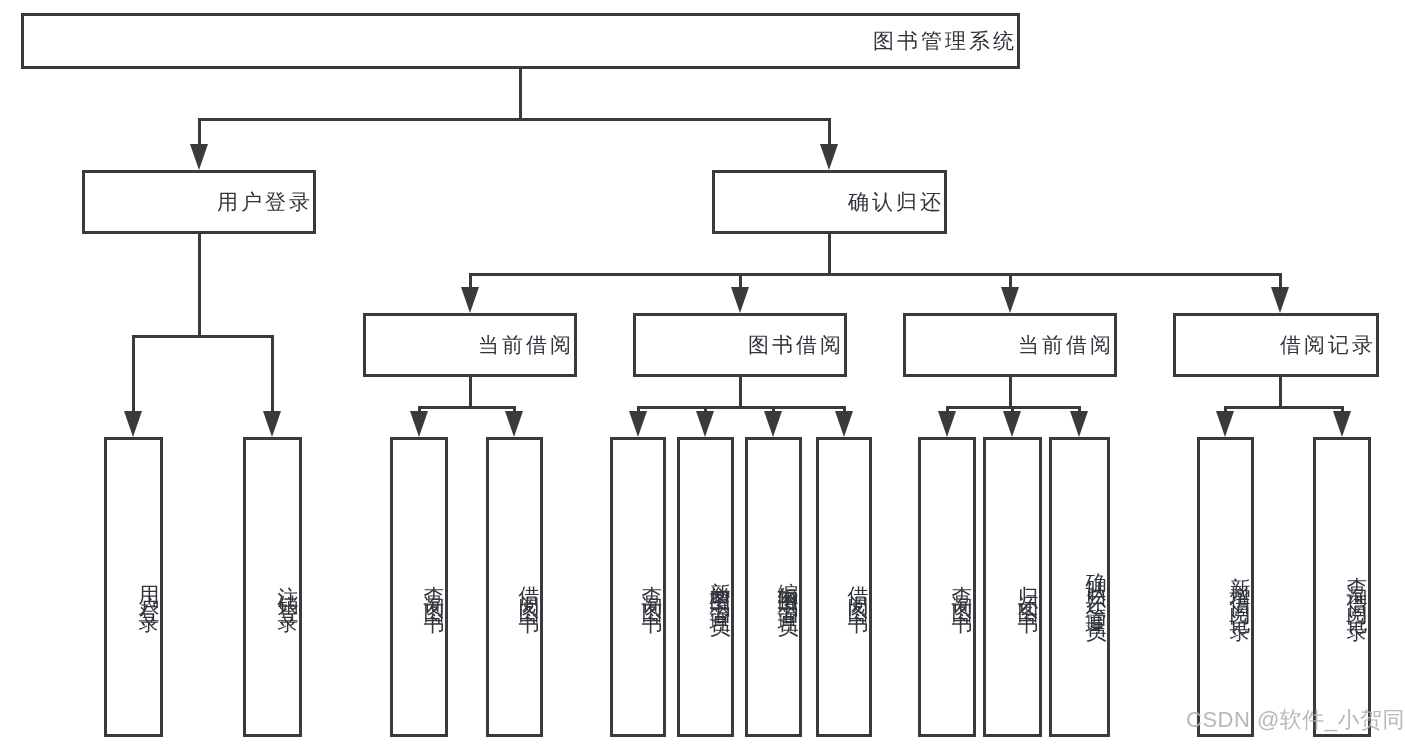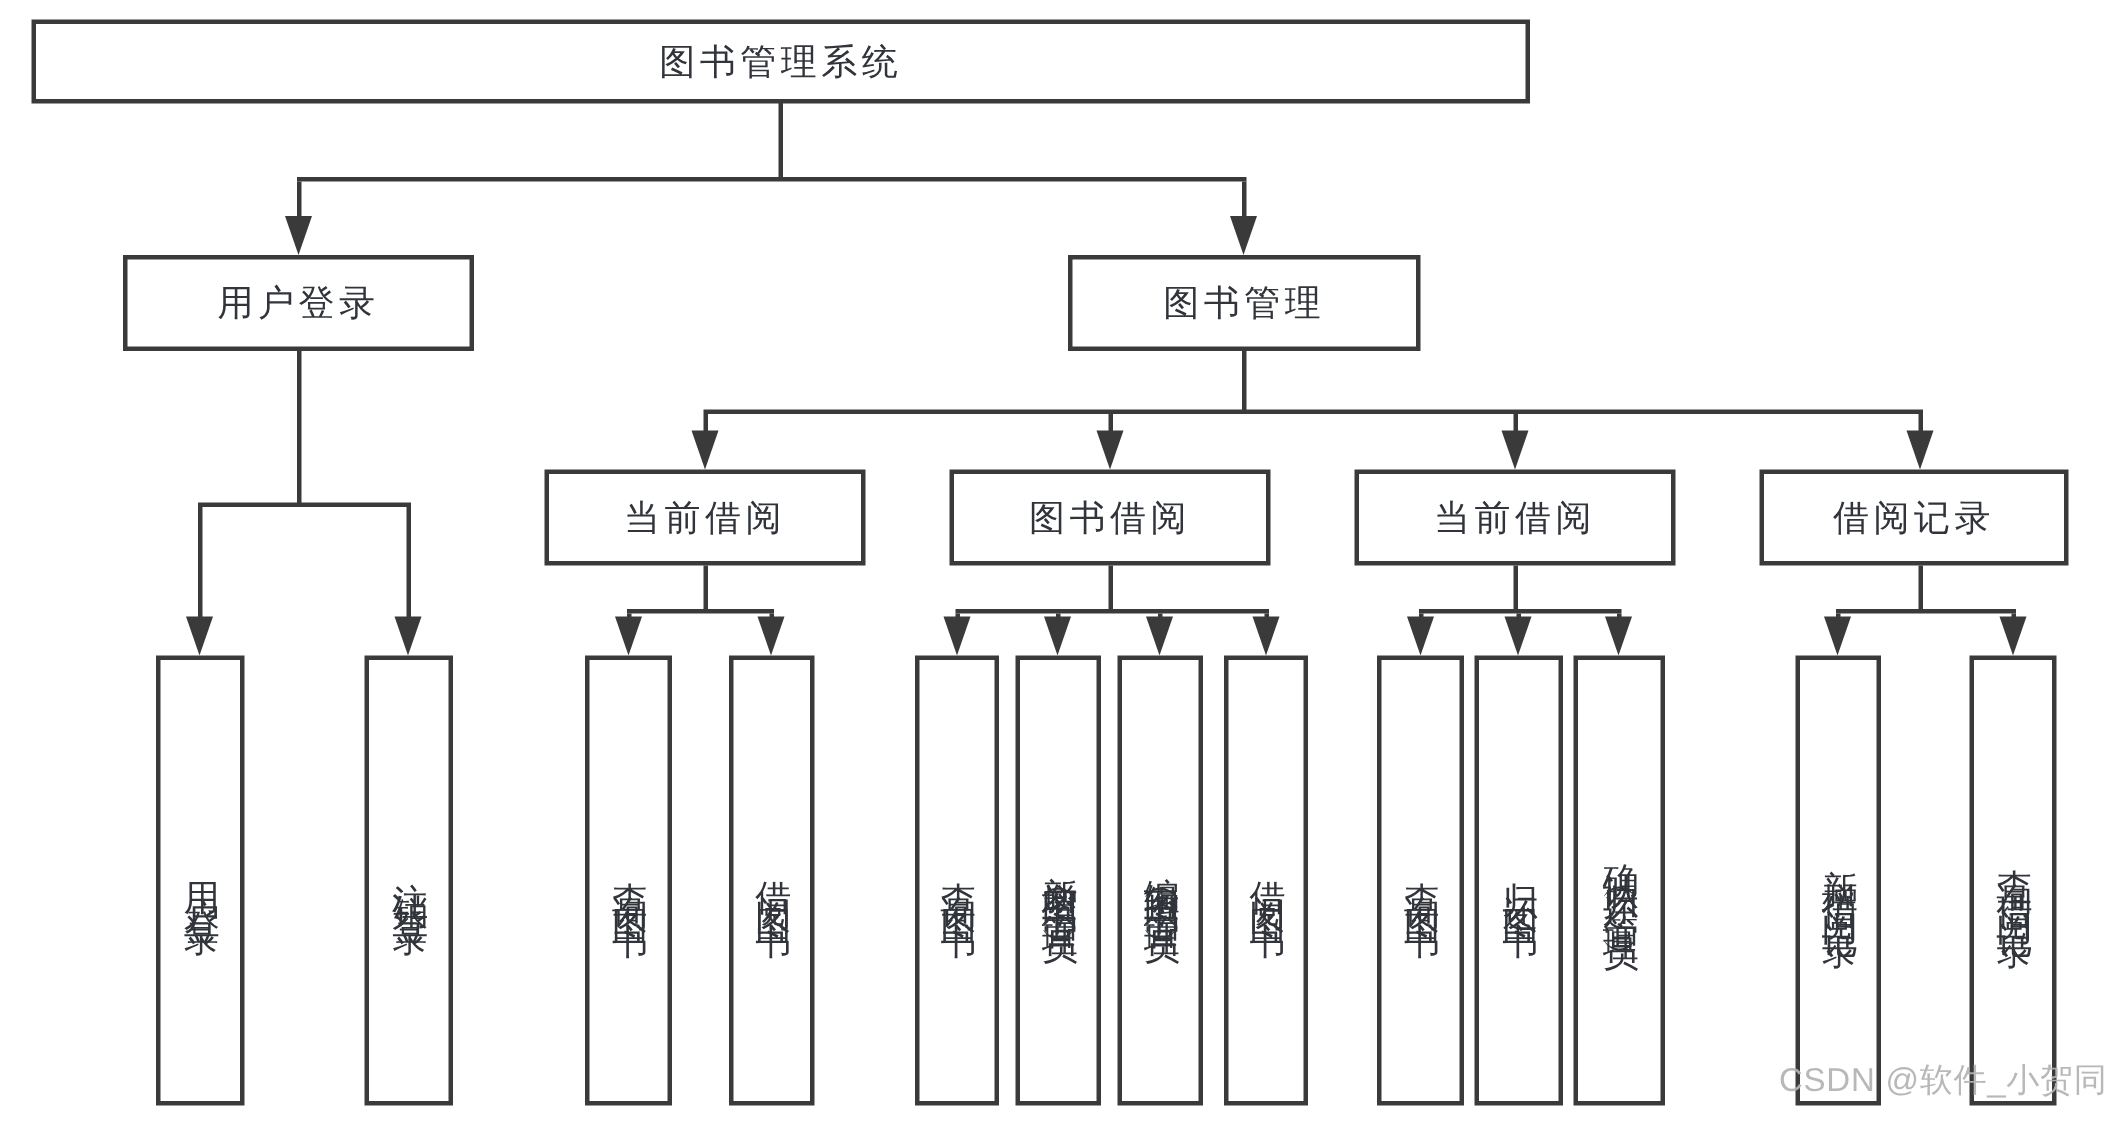--- a/index.html
+++ b/index.html
@@ -2,22 +2,22 @@
 <html><head>
 <meta charset="utf-8">
 <style>
   html,body{margin:0;padding:0;background:#fff;}
   .canvas{
     position:relative;width:1405px;height:747px;background:#fff;overflow:hidden;
     font-family:"Liberation Sans","DejaVu Sans",sans-serif;color:#31353b;
   }
   .node{
     position:absolute;box-sizing:border-box;border:3px solid #3a3a3a;background:#fff;
-    display:flex;align-items:center;justify-content:center;
-    font-size:24px;color:#31353b;letter-spacing:3px;text-align:center;
+    display:flex;align-items:center;justify-content:flex-end;
+    font-size:21px;color:#31353b;letter-spacing:3px;text-align:center;
   }
   .leaf{letter-spacing:0;}
   .leaf span{
     writing-mode:vertical-rl;text-orientation:mixed;line-height:1;
     display:block;
   }
   .ls9{letter-spacing:9px;}
   .ls7{letter-spacing:7px;}
   .ls5{letter-spacing:5px;}
   .hl,.st{position:absolute;background:#3a3a3a;}
@@ -39,21 +39,21 @@
 <div class="canvas">
 
   <div class="node" style="left:21px;top:13px;width:999px;height:56px;">
     <span>图书管理系统</span>
   </div>
 
   <div class="node" style="left:82px;top:170px;width:234px;height:64px;">
     <span>用户登录</span>
   </div>
   <div class="node" style="left:712px;top:170px;width:235px;height:64px;">
-    <span>图书管理</span>
+    <span>确认归还</span>
   </div>
 
   <div class="node" style="left:363px;top:313px;width:214px;height:64px;">
     <span>当前借阅</span>
   </div>
   <div class="node" style="left:903px;top:313px;width:214px;height:64px;">
     <span>当前借阅</span>
   </div>
   <div class="node" style="left:633px;top:313px;width:214px;height:64px;">
     <span>图书借阅</span>

